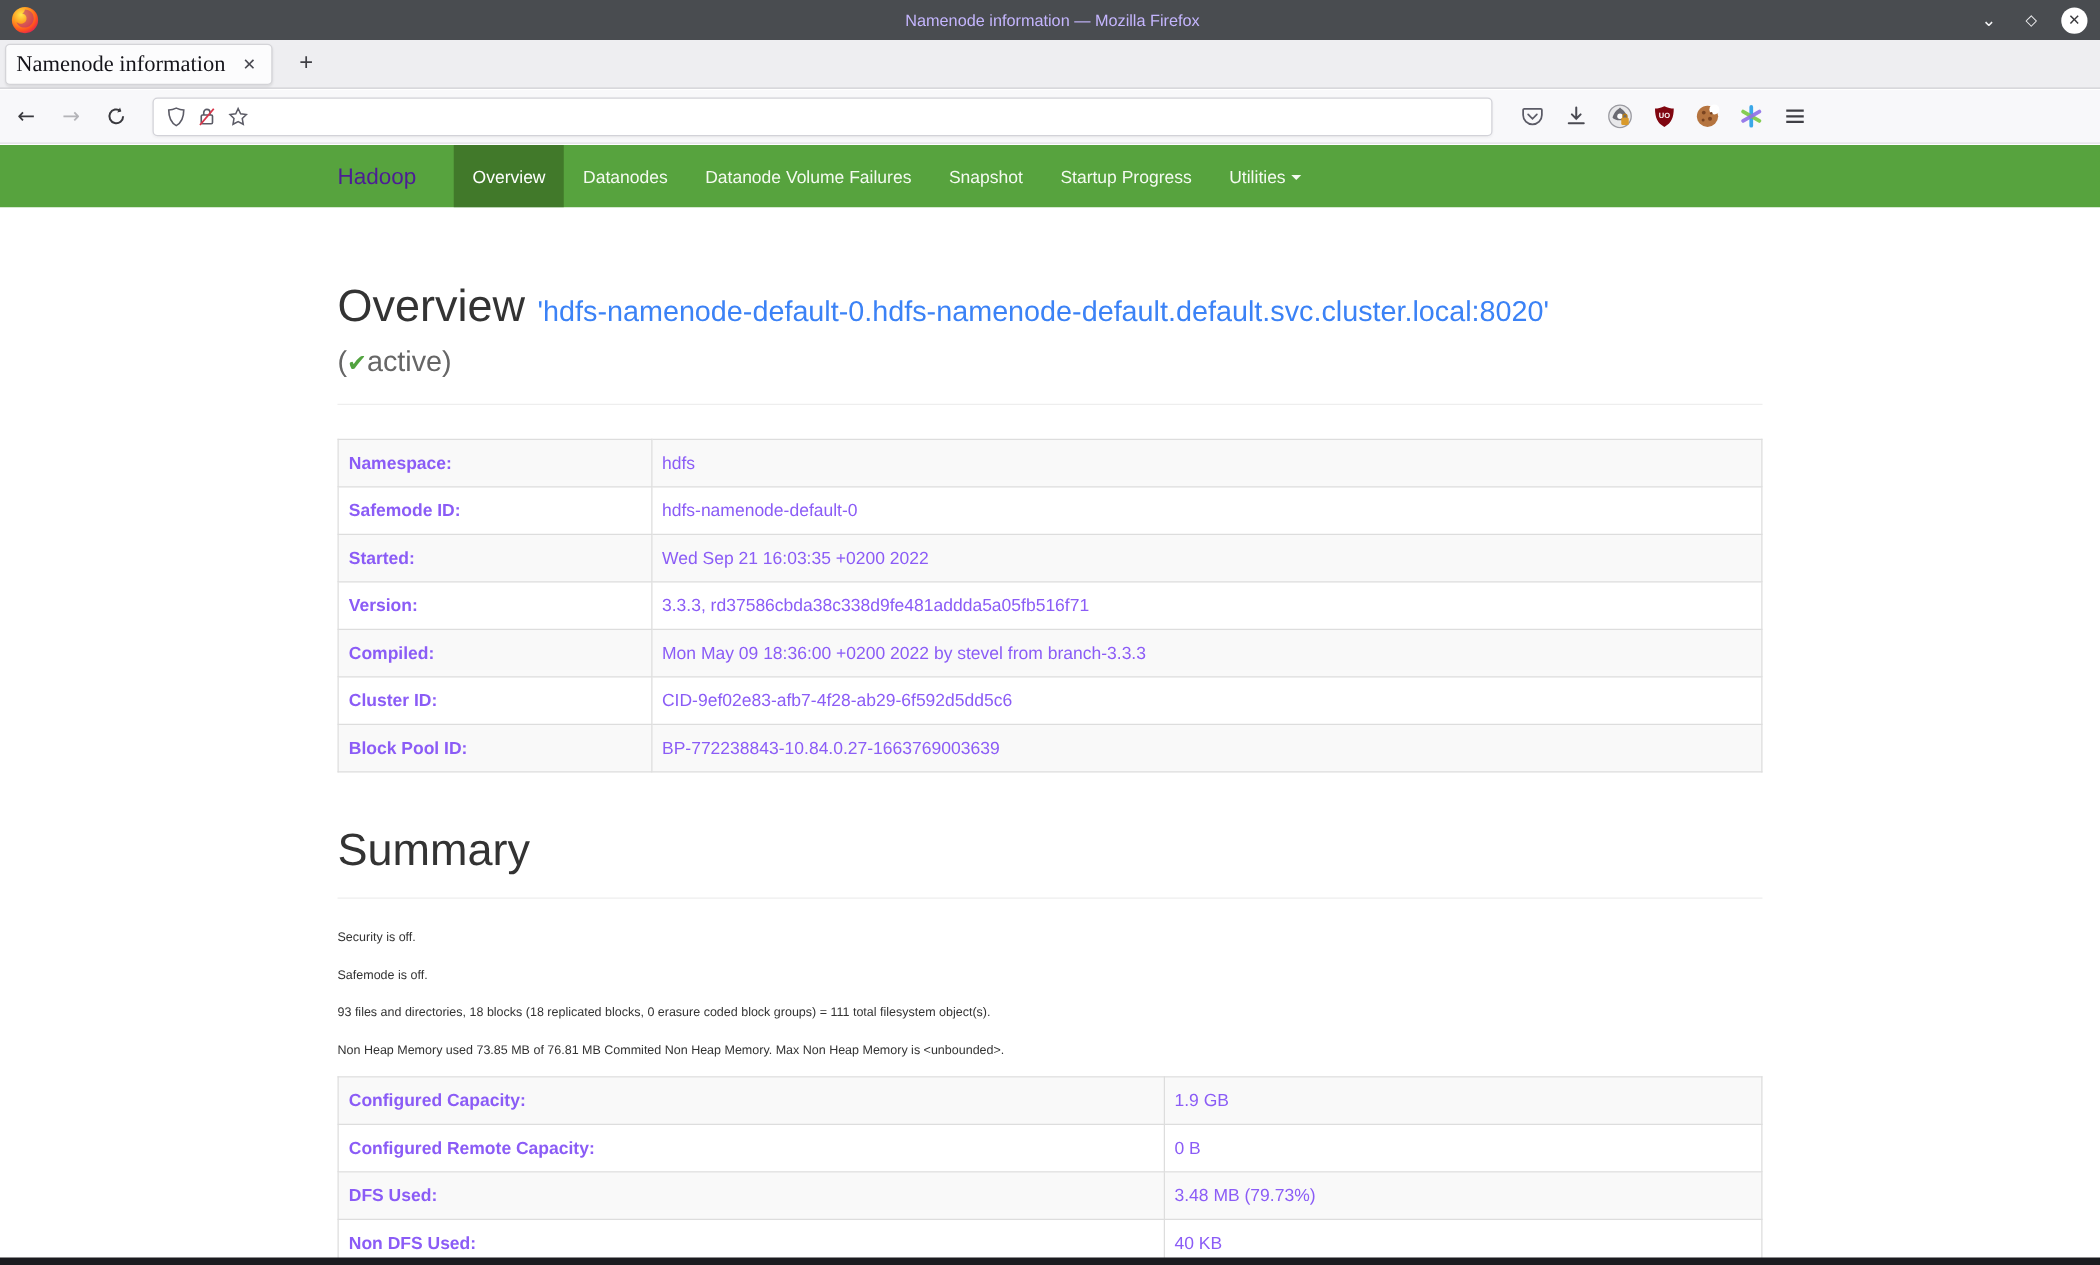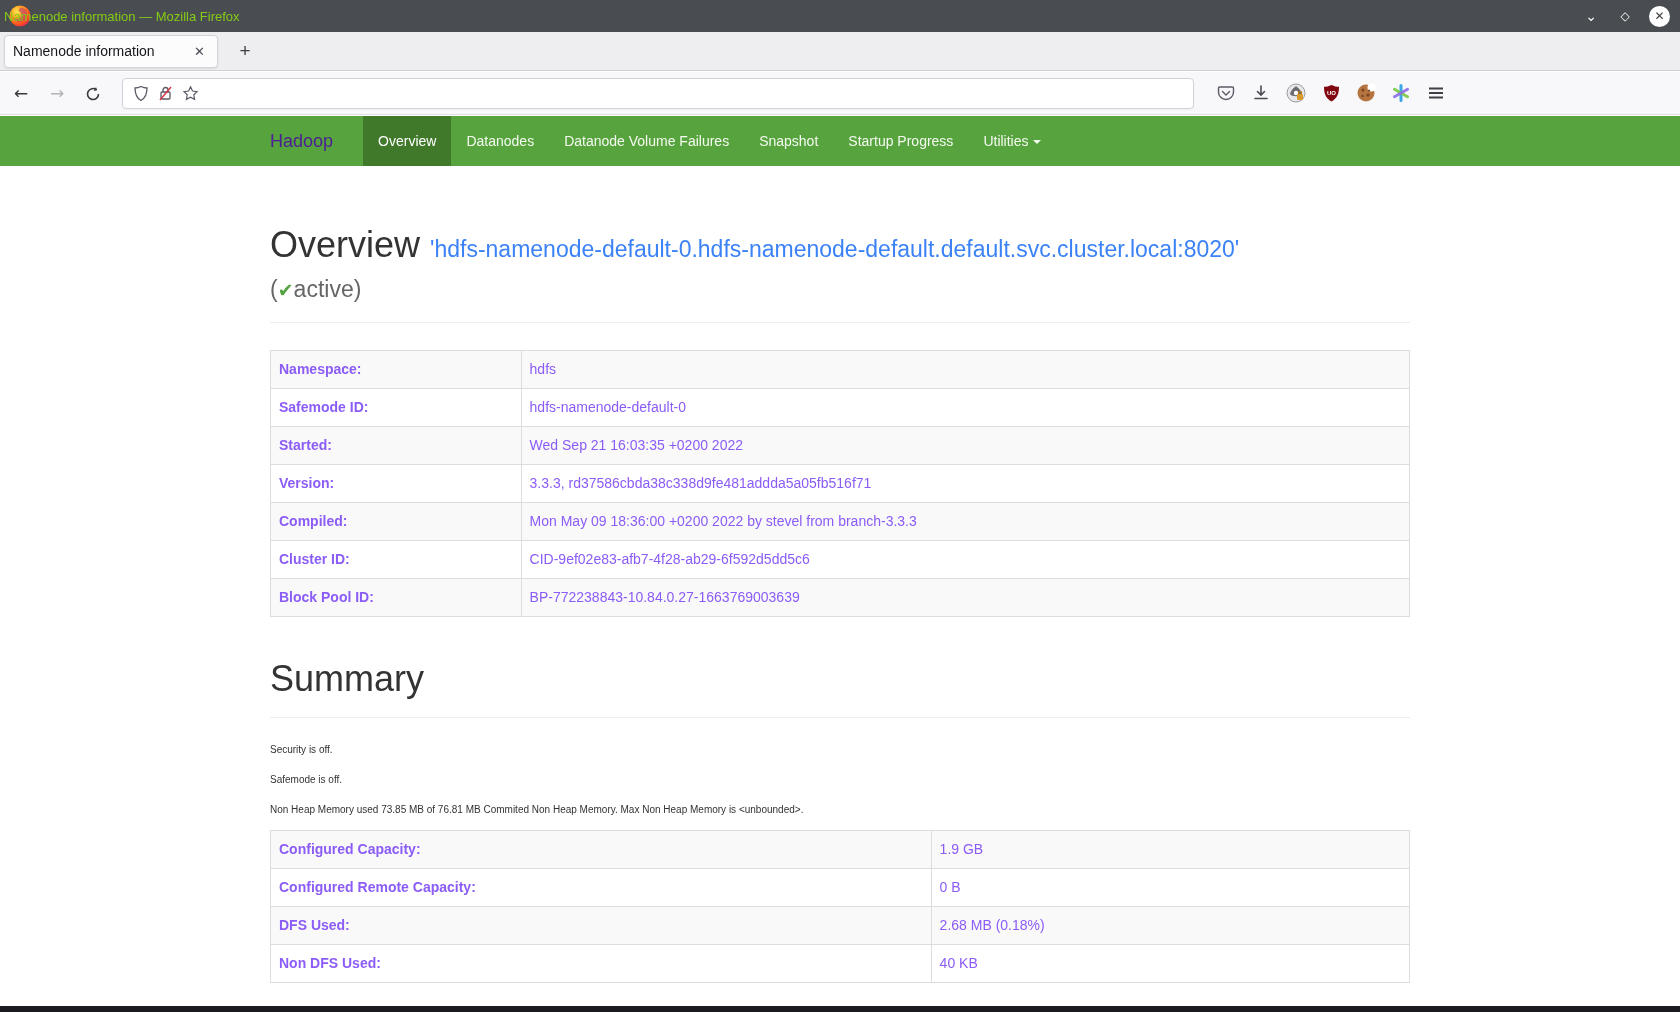--- a/index.html
+++ b/index.html
@@ -4,38 +4,38 @@
 <style>
   * { margin:0; padding:0; box-sizing:border-box; }
   html,body { width:1680px; height:1012px; overflow:hidden; }
   body { font-family:"Liberation Sans", sans-serif; background:#fff; }
   .screen { position:relative; width:1680px; height:1012px; background:#fff; }
 
   
   .titlebar { position:absolute; top:0; left:0; width:100%; height:32px;
     background:#494c50; display:flex; align-items:center; }
   .fx-logo { width:24px; height:24px; margin-left:8px; }
-  .win-title { position:absolute; left:4px; right:0; 
-    color:#84cc16; font-size:13px; pointer-events:none; }
+  .win-title { position:absolute; left:4px; right:0; text-align:center;
+    color:#c4b5fd; font-size:13px; pointer-events:none; }
   .win-controls { position:absolute; right:10px; top:0; height:32px;
     display:flex; align-items:center; gap:14px; }
   .wc { color:#f5f5f7; font-size:14px; width:20px; height:20px; line-height:20px;
     text-align:center; cursor:default; }
   .wc-diamond { font-size:12px; }
   .wc-close { background:#fff; color:#3a3a3e; border-radius:50%; width:21px;
     height:21px; line-height:21px; font-size:12px; }
 
   
   .tabbar { position:absolute; top:32px; left:0; width:100%; height:39px;
     background:#eeeef1; border-bottom:1px solid #cfcfd4; display:flex; align-items:center; }
   .tab { margin-left:4px; width:214px; height:33px; background:#fcfcfd;
     border:1px solid #d4d4d8; border-radius:4px; box-shadow:0 1px 2px rgba(0,0,0,.08);
     display:flex; align-items:center; padding:0 8px; }
-  .tab-title { flex:1; font-size:14px; color:#15141a; white-space:nowrap;
-    overflow:hidden; }
+  .tab-title { flex:1; font-size:18px; color:#15141a; white-space:nowrap;
+    overflow:hidden;font-family:Liberation Serif, serif; }
   .tab-close { color:#4a4a52; font-size:13px; padding:2px 4px; border-radius:3px; }
   .newtab { margin-left:14px; color:#3f3f45; font-size:19px; width:26px; height:26px;
     line-height:25px; text-align:center; border-radius:4px; }
 
   
   .toolbar { position:absolute; top:72px; left:0; width:100%; height:43px;
     background:#f8f8fa; border-bottom:1px solid #dfdfe3; display:flex; align-items:center; }
   .nav-btn { width:30px; height:30px; text-align:center; line-height:30px;
     font-size:17px; color:#39393e; border-radius:4px; margin-left:6px;
     font-family:"DejaVu Sans", sans-serif; }
@@ -260,35 +260,36 @@
             <td>BP-772238843-10.84.0.27-1663769003639</td>
           </tr>
         </tbody>
       </table>
 
       <h1 class="page-h1 h1-summary">Summary</h1>
       <hr class="rule hr2">
 
       <p class="sum-p">Security is off.</p>
       <p class="sum-p">Safemode is off.</p>
+      <p class="sum-p">93 files and directories, 18 blocks (18 replicated blocks, 0 erasure coded block groups) = 111 total filesystem object(s).</p>
       <p class="sum-p">Non Heap Memory used 73.85 MB of 76.81 MB Commited Non Heap Memory. Max Non Heap Memory is &lt;unbounded&gt;.</p>
 
       <table class="kv cap-table">
         <tbody>
           <tr>
             <td class="lbl">Configured Capacity:</td>
             <td>1.9 GB</td>
           </tr>
           <tr>
             <td class="lbl">Configured Remote Capacity:</td>
             <td>0 B</td>
           </tr>
           <tr>
             <td class="lbl">DFS Used:</td>
-            <td>2.68 MB (0.18%)</td>
+            <td>3.48 MB (79.73%)</td>
           </tr>
           <tr>
             <td class="lbl">Non DFS Used:</td>
             <td>40 KB</td>
           </tr>
         </tbody>
       </table>
 
     </div>
   </div>

